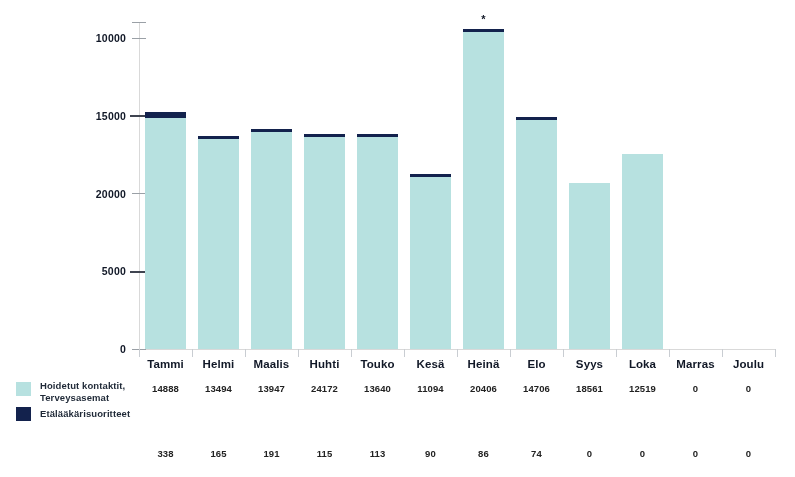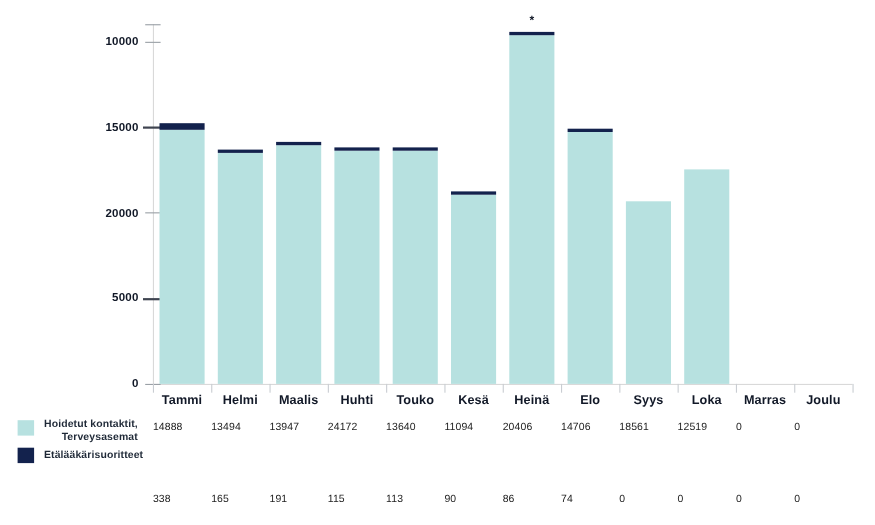--- a/index.html
+++ b/index.html
@@ -132,22 +132,22 @@
     font-weight: 700;
     text-align: center;
     color: #111827;
     letter-spacing: .1px;
   }
 
   .cell {
     position: absolute;
     height: 14px;
     font-size: 9.5px;
-    font-weight: 400;
-    text-align: left;
+    font-weight: 700;
+    text-align: center;
     color: #222;
     letter-spacing: .1px;
   }
   .row1 { top: 25px; }
   .row2 { top: 50px; margin-top: 40px; }
 
   .legend-swatch {
     position: absolute;
     width: 15px;
     height: 14px;
@@ -156,21 +156,20 @@
   .legend-swatch.dark  { background: #13224d; }
 
   .legend-label {
     position: absolute;
     left: 40px;
     font-size: 9.5px;
     font-weight: 600;
     line-height: 11.5px;
     color: #1f2937;
     letter-spacing: .1px;
-    text-align: right;
   }
 
   .footnote {
     position: absolute;
     left: 0;
     top: 437px;
     width: 795px;
     text-align: center;
     font-size: 9px;
     font-weight: 700;

